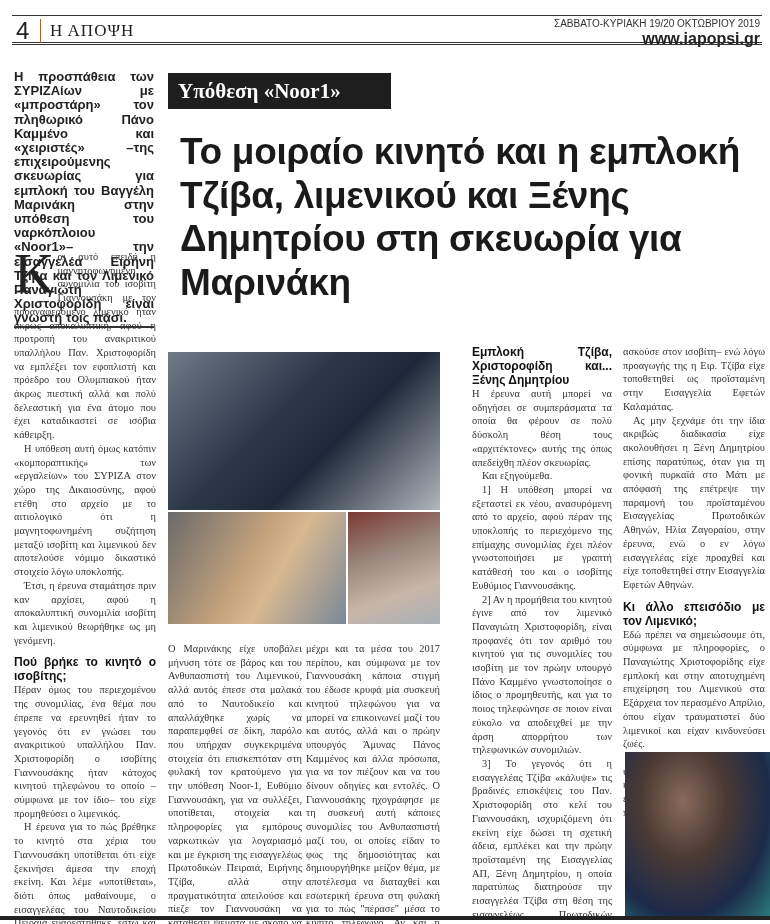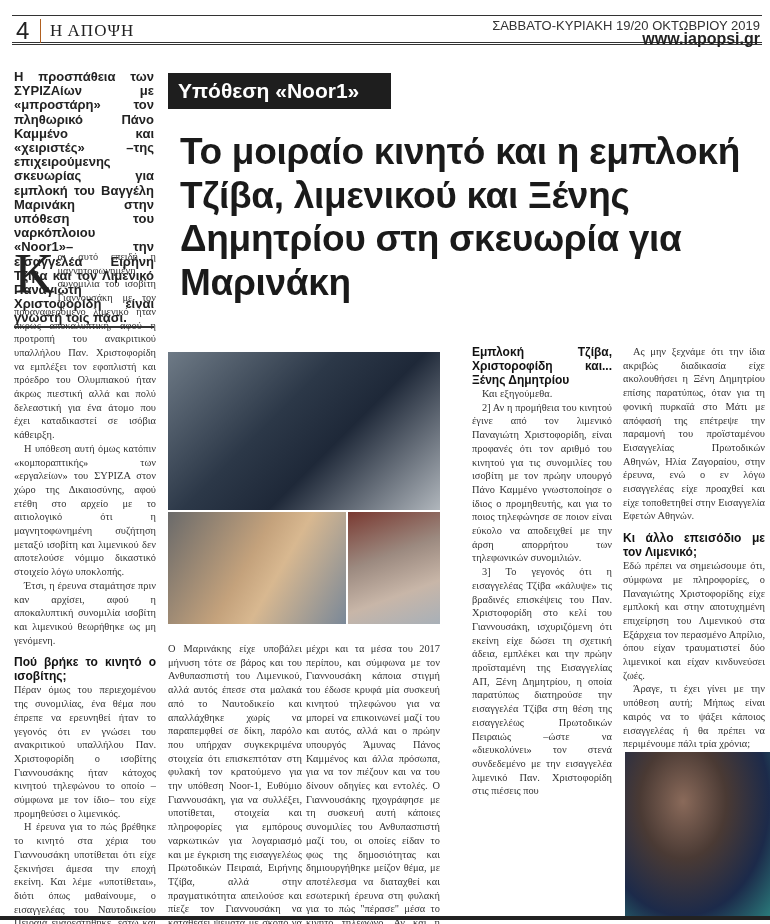--- a/index.html
+++ b/index.html
@@ -1,28 +1,28 @@
 <!DOCTYPE html>
 <html><head>
 <meta charset="utf-8">
 <style>
 *{box-sizing:border-box;margin:0;padding:0}
 body{width:770px;height:924px;background:#fff;position:relative;overflow:hidden;font-family:"Liberation Serif",serif;color:#222}
 .hdr{position:absolute;left:12px;right:8px;top:15px;height:30px;border-top:1.5px solid #333;border-bottom:3px double #333}
 .pgnum{position:absolute;left:4px;top:1px;font-family:"Liberation Sans",sans-serif;font-size:24px;color:#222}
 .pgsep{position:absolute;left:28px;top:3px;width:1px;height:24px;background:#b06020}
 .section{position:absolute;left:38px;top:5px;font-family:"Liberation Serif",serif;font-size:17px;letter-spacing:1px}
-.date{position:absolute;right:2px;top:2px;font-family:"Liberation Sans",sans-serif;font-size:13px;color:#333}
+.date{position:absolute;right:2px;top:2px;font-family:"Liberation Sans",sans-serif;font-size:10px;color:#333}
 .site{position:absolute;right:2px;top:14px;font-family:"Liberation Sans",sans-serif;font-size:16px;font-weight:bold}
 .lede{position:absolute;left:14px;top:70px;width:140px;font-family:"Liberation Sans",sans-serif;font-weight:bold;font-size:13px;line-height:14.2px;text-align:justify;color:#222;border-bottom:2px solid #333;padding-bottom:0}
 .col{position:absolute;font-size:10.4px;line-height:13.7px;text-align:justify;color:#333}
 .col p{text-indent:10px}
 .h3{font-family:Liberation Sans, sans-serif;font-weight:bold;font-size:12px;line-height:14px;color:#111;margin-top:8px}
 .drop{float:left;font-size:56px;line-height:44px;margin-right:3px;margin-top:2px;color:#222}
-.tag{position:absolute;left:168px;top:73px;height:36px;background:#1e1e1e;color:#fff;font-family:Liberation Sans, sans-serif;font-weight:bold;font-size:21px;line-height:36px;padding:0 10px;width:223px}
+.tag{position:absolute;left:168px;top:73px;height:36px;background:#1e1e1e;color:#fff;font-family:Liberation Serif, serif;font-weight:bold;font-size:21px;line-height:36px;padding:0 10px;width:223px}
 .title{position:absolute;left:180px;top:130px;width:600px;font-family:"Liberation Sans",sans-serif;font-weight:bold;font-size:37px;line-height:43.5px;color:#1a1a1a;letter-spacing:-0.3px}
 .photo{position:absolute;background:#888;overflow:hidden}
 .ph-main{left:168px;top:352px;width:272px;height:158px;background:linear-gradient(135deg,#6e7a86 0%,#2c3848 40%,#1e2838 60%,#b0b6bc 100%)}
 .ph-a{left:168px;top:512px;width:178px;height:112px;background:linear-gradient(120deg,#6a6a6a 0%,#c4a27c 45%,#d8b890 60%,#7a8898 100%)}
 .ph-b{left:348px;top:512px;width:92px;height:112px;background:linear-gradient(160deg,#7a3a32 0%,#9c8a80 40%,#c8b6a8 70%,#a8b0b8 100%)}
 .ph-c{left:625px;top:752px;width:145px;height:165px;background:radial-gradient(ellipse at 40% 30%,#8a6a5a 0%,#4a3a34 35%,#1c2a4a 70%,#2a7a7a 100%)}
 .footline{position:absolute;left:0;right:0;top:916px;height:4px;background:#222}
 </style>
 </head>
 <body>
@@ -58,26 +58,29 @@
   <div>Ο Μαρινάκης είχε υποβάλει μήνυση τότε σε βάρος και του Ανθυπασπιστή του Λιμενικού, αλλά αυτός έπεσε στα μαλακά από το Ναυτοδικείο και απαλλάχθηκε χωρίς να παραπεμφθεί σε δίκη, παρόλο που υπήρχαν συγκεκριμένα στοιχεία ότι επισκεπτόταν στη φυλακή τον κρατούμενο για την υπόθεση Noor-1, Ευθύμιο Γιαννουσάκη, για να συλλέξει, υποτίθεται, στοιχεία και πληροφορίες για εμπόρους ναρκωτικών για λογαριασμό και με έγκριση της εισαγγελέως Πρωτοδικών Πειραιά, Ειρήνης Τζίβα, αλλά στην πραγματικότητα απειλούσε και πίεζε τον Γιαννουσάκη να καταθέσει ψέματα με σκοπό να εμπλακεί οπωσδήποτε στην ιστορία της διακίνησης των ναρκωτικών ο Βαγγέλης Μαρινάκης.</div>
 
 </div>
 
 <div class="col" style="left:306px;top:642px;width:134px">
   <div>μέχρι και τα μέσα του 2017 περίπου, και σύμφωνα με τον Γιαννουσάκη κάποια στιγμή του έδωσε κρυφά μία συσκευή κινητού τηλεφώνου για να μπορεί να επικοινωνεί μαζί του και αυτός, αλλά και ο πρώην υπουργός Άμυνας Πάνος Καμμένος και άλλα πρόσωπα, για να τον πιέζουν και να του δίνουν οδηγίες και εντολές. Ο Γιαννουσάκης ηχογράφησε με τη συσκευή αυτή κάποιες συνομιλίες του Ανθυπασπιστή μαζί του, οι οποίες είδαν το φως της δημοσιότητας και δημιουργήθηκε μείζον θέμα, με αποτέλεσμα να διαταχθεί και εσωτερική έρευνα στη φυλακή για το πώς "πέρασε" μέσα το κινητό τηλέφωνο. Αν και η υπόθεση αυτή είναι γνωστή εδώ και αρκετό καιρό, το Ναυτοδικείο αντέδρασε και πάλι νωθρά και καθυστερημένα και διέταξε διερεύνηση μόλις πρόσφατα.</div>
 </div>
 
 <div class="col" style="left:472px;top:345px;width:140px">
   <div class="h3" style="margin-top:0">Εμπλοκή Τζίβα, Χριστοροφίδη και... Ξένης Δημητρίου</div>
+  <div>Η έρευνα αυτή μπορεί να οδηγήσει σε συμπεράσματα τα οποία θα φέρουν σε πολύ δύσκολη θέση τους «αρχιτέκτονες» αυτής της όπως απεδείχθη πλέον σκευωρίας.</div>
   <p>Και εξηγούμεθα.</p>
+  <p>1] Η υπόθεση μπορεί να εξεταστεί εκ νέου, ανασυρόμενη από το αρχείο, αφού πέραν της υποκλοπής το περιεχόμενο της επίμαχης συνομιλίας έχει πλέον γνωστοποιήσει με γραπτή κατάθεσή του και ο ισοβίτης Ευθύμιος Γιαννουσάκης.</p>
   <p>2] Αν η προμήθεια του κινητού έγινε από τον λιμενικό Παναγιώτη Χριστοφορίδη, είναι προφανές ότι τον αριθμό του κινητού για τις συνομιλίες του ισοβίτη με τον πρώην υπουργό Πάνο Καμμένο γνωστοποίησε ο ίδιος ο προμηθευτής, και για το ποιος τηλεφώνησε σε ποιον είναι εύκολο να αποδειχθεί με την άρση απορρήτου των τηλεφωνικών συνομιλιών.</p>
   <p>3] Το γεγονός ότι η εισαγγελέας Τζίβα «κάλυψε» τις βραδινές επισκέψεις του Παν. Χριστοφορίδη στο κελί του Γιαννουσάκη, ισχυριζόμενη ότι εκείνη είχε δώσει τη σχετική άδεια, εμπλέκει και την πρώην προϊσταμένη της Εισαγγελίας ΑΠ, Ξένη Δημητρίου, η οποία παρατύπως διατηρούσε την εισαγγελέα Τζίβα στη θέση της εισαγγελέως Πρωτοδικών Πειραιώς –ώστε να «διευκολύνει» τον στενά συνδεδεμένο με την εισαγγελέα λιμενικό Παν. Χριστοφορίδη στις πιέσεις που</p>
 </div>
 
 <div class="col" style="left:623px;top:345px;width:142px">
+  <div>ασκούσε στον ισοβίτη– ενώ λόγω προαγωγής της η Ειρ. Τζίβα είχε τοποθετηθεί ως προϊσταμένη στην Εισαγγελία Εφετών Καλαμάτας.</div>
   <p>Ας μην ξεχνάμε ότι την ίδια ακριβώς διαδικασία είχε ακολουθήσει η Ξένη Δημητρίου επίσης παρατύπως, όταν για τη φονική πυρκαϊά στο Μάτι με απόφασή της επέτρεψε την παραμονή του προϊσταμένου Εισαγγελίας Πρωτοδικών Αθηνών, Ηλία Ζαγοραίου, στην έρευνα, ενώ ο εν λόγω εισαγγελέας είχε προαχθεί και είχε τοποθετηθεί στην Εισαγγελία Εφετών Αθηνών.</p>
   <div class="h3">Κι άλλο επεισόδιο με τον Λιμενικό;</div>
   <div>Εδώ πρέπει να σημειώσουμε ότι, σύμφωνα με πληροφορίες, ο Παναγιώτης Χριστοφορίδης είχε εμπλοκή και στην αποτυχημένη επιχείρηση του Λιμενικού στα Εξάρχεια τον περασμένο Απρίλιο, όπου είχαν τραυματιστεί δύο λιμενικοί και είχαν κινδυνεύσει ζωές.</div>
   <p>Άραγε, τι έχει γίνει με την υπόθεση αυτή; Μήπως είναι καιρός να το ψάξει κάποιος εισαγγελέας ή θα πρέπει να περιμένουμε πάλι τρία χρόνια;</p>
 </div>
 
 <div class="photo ph-c"></div>
 
 <div class="footline"></div>
 

